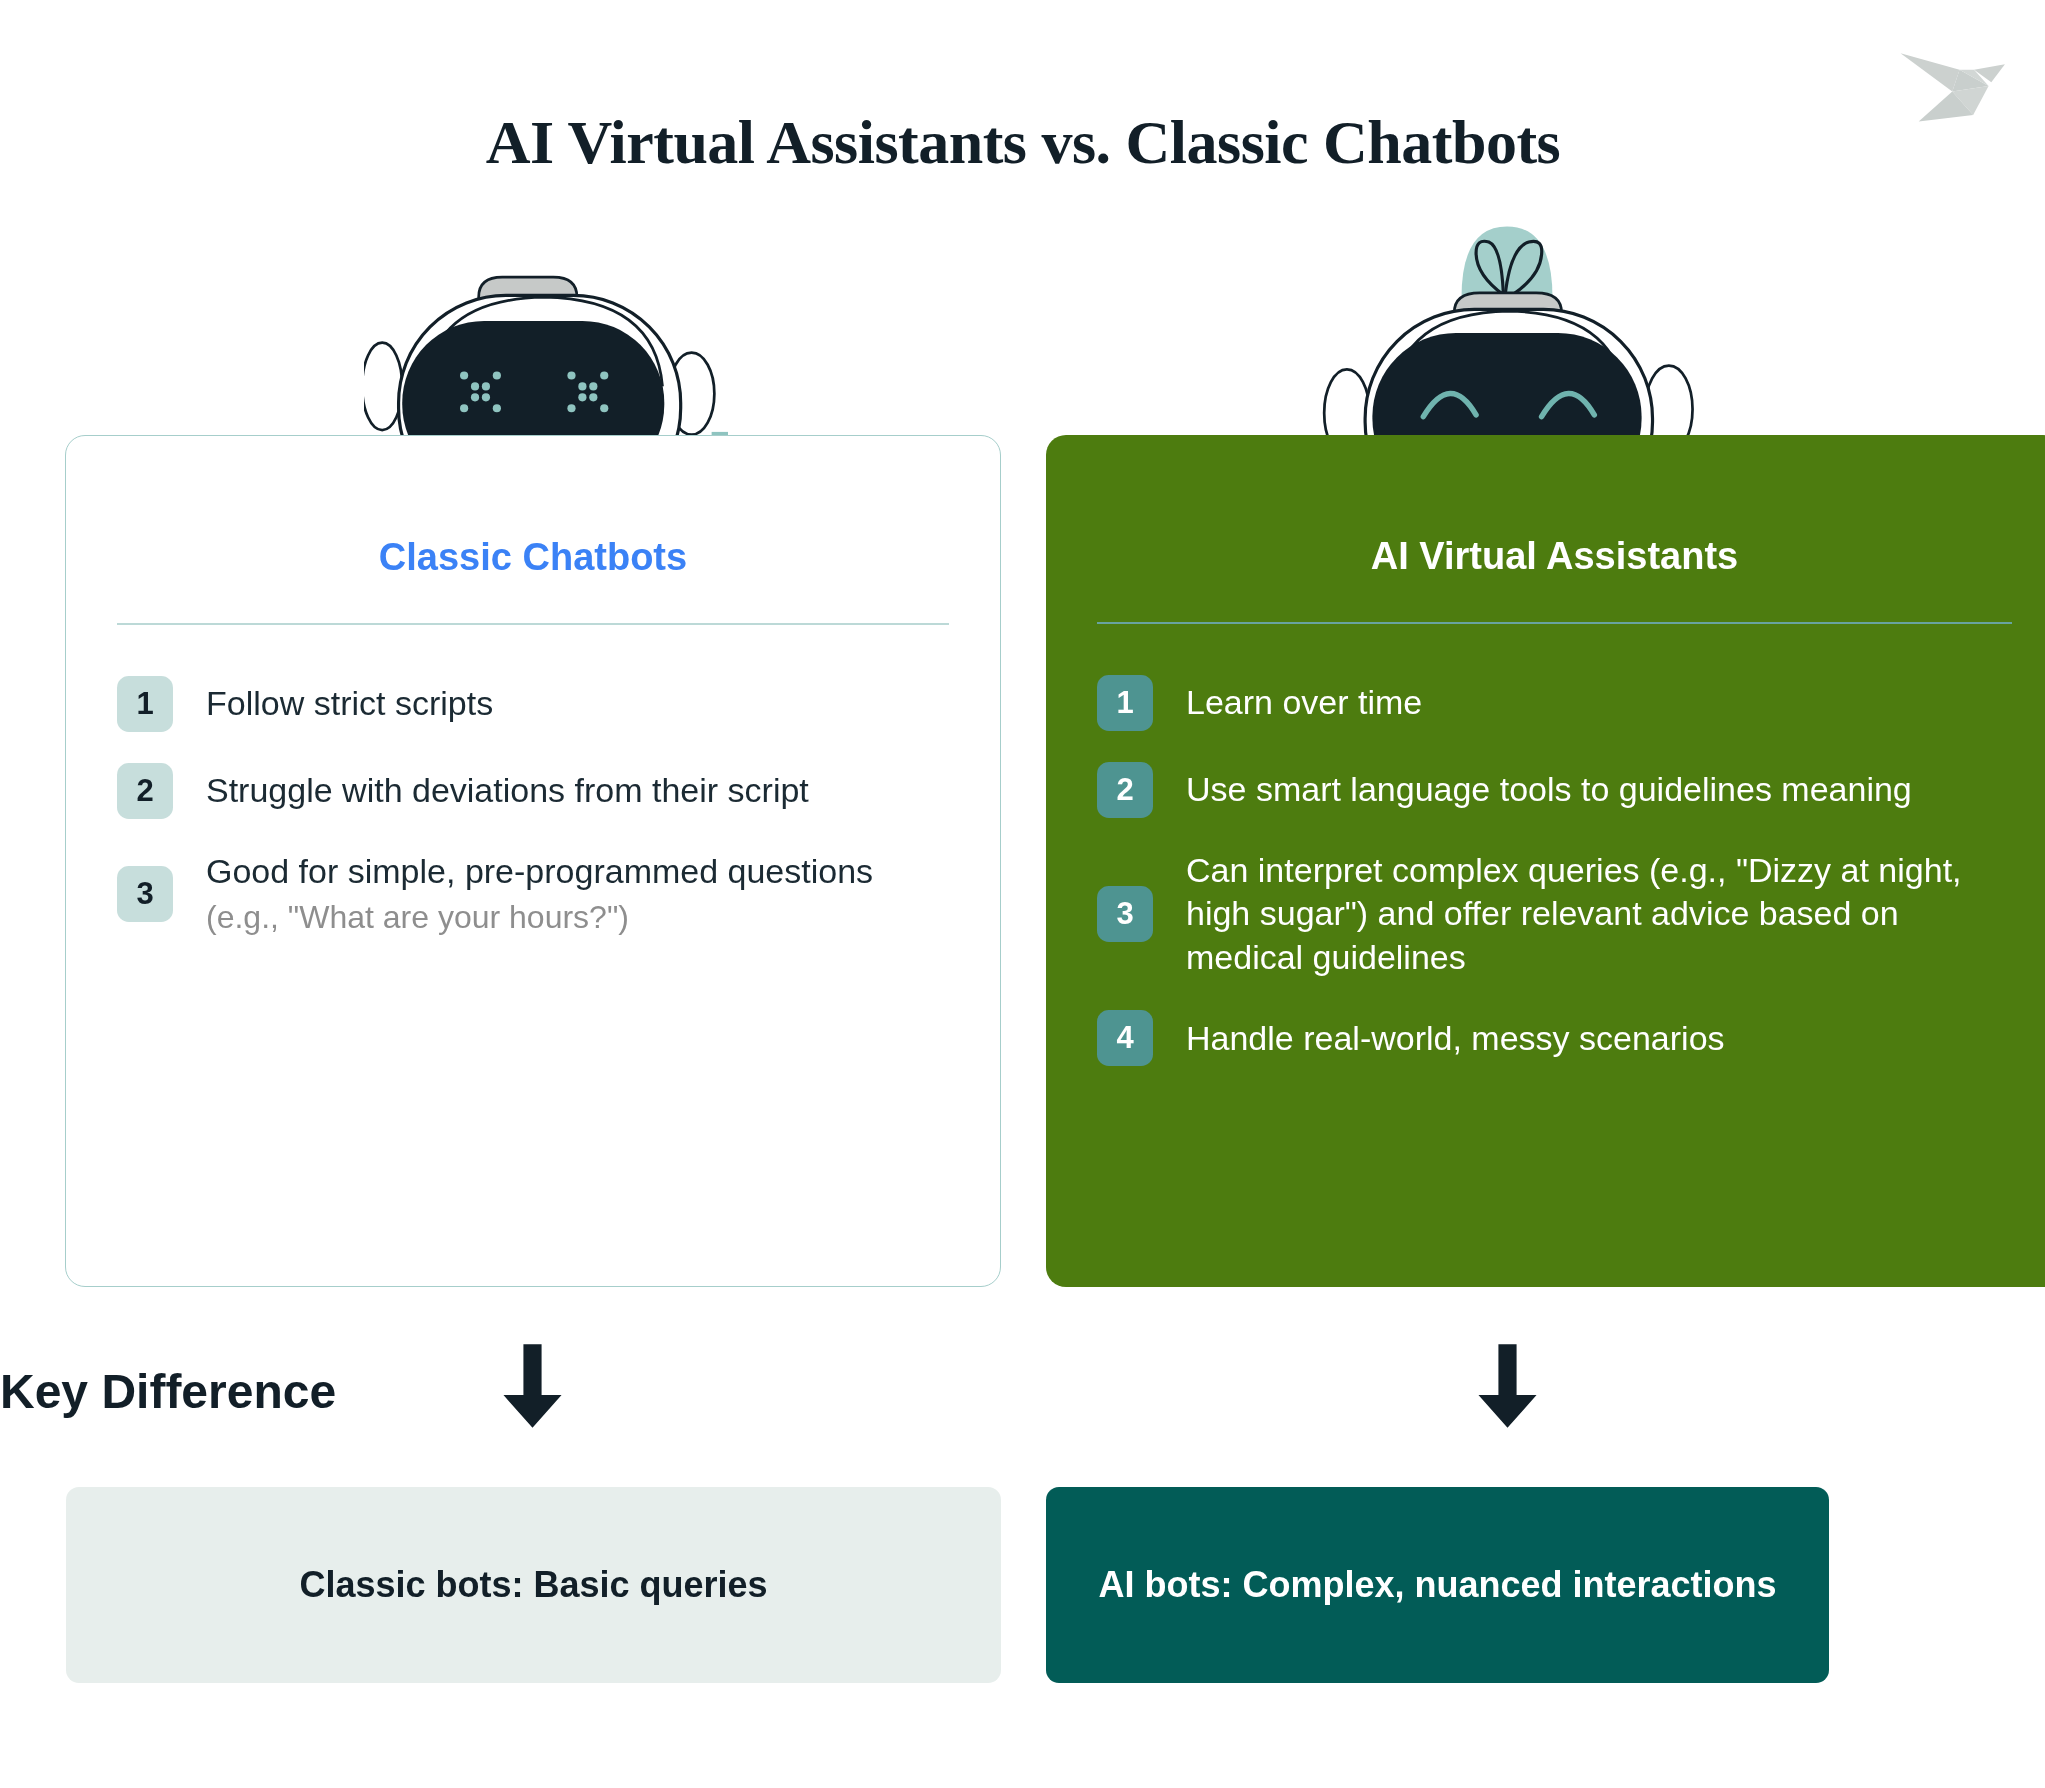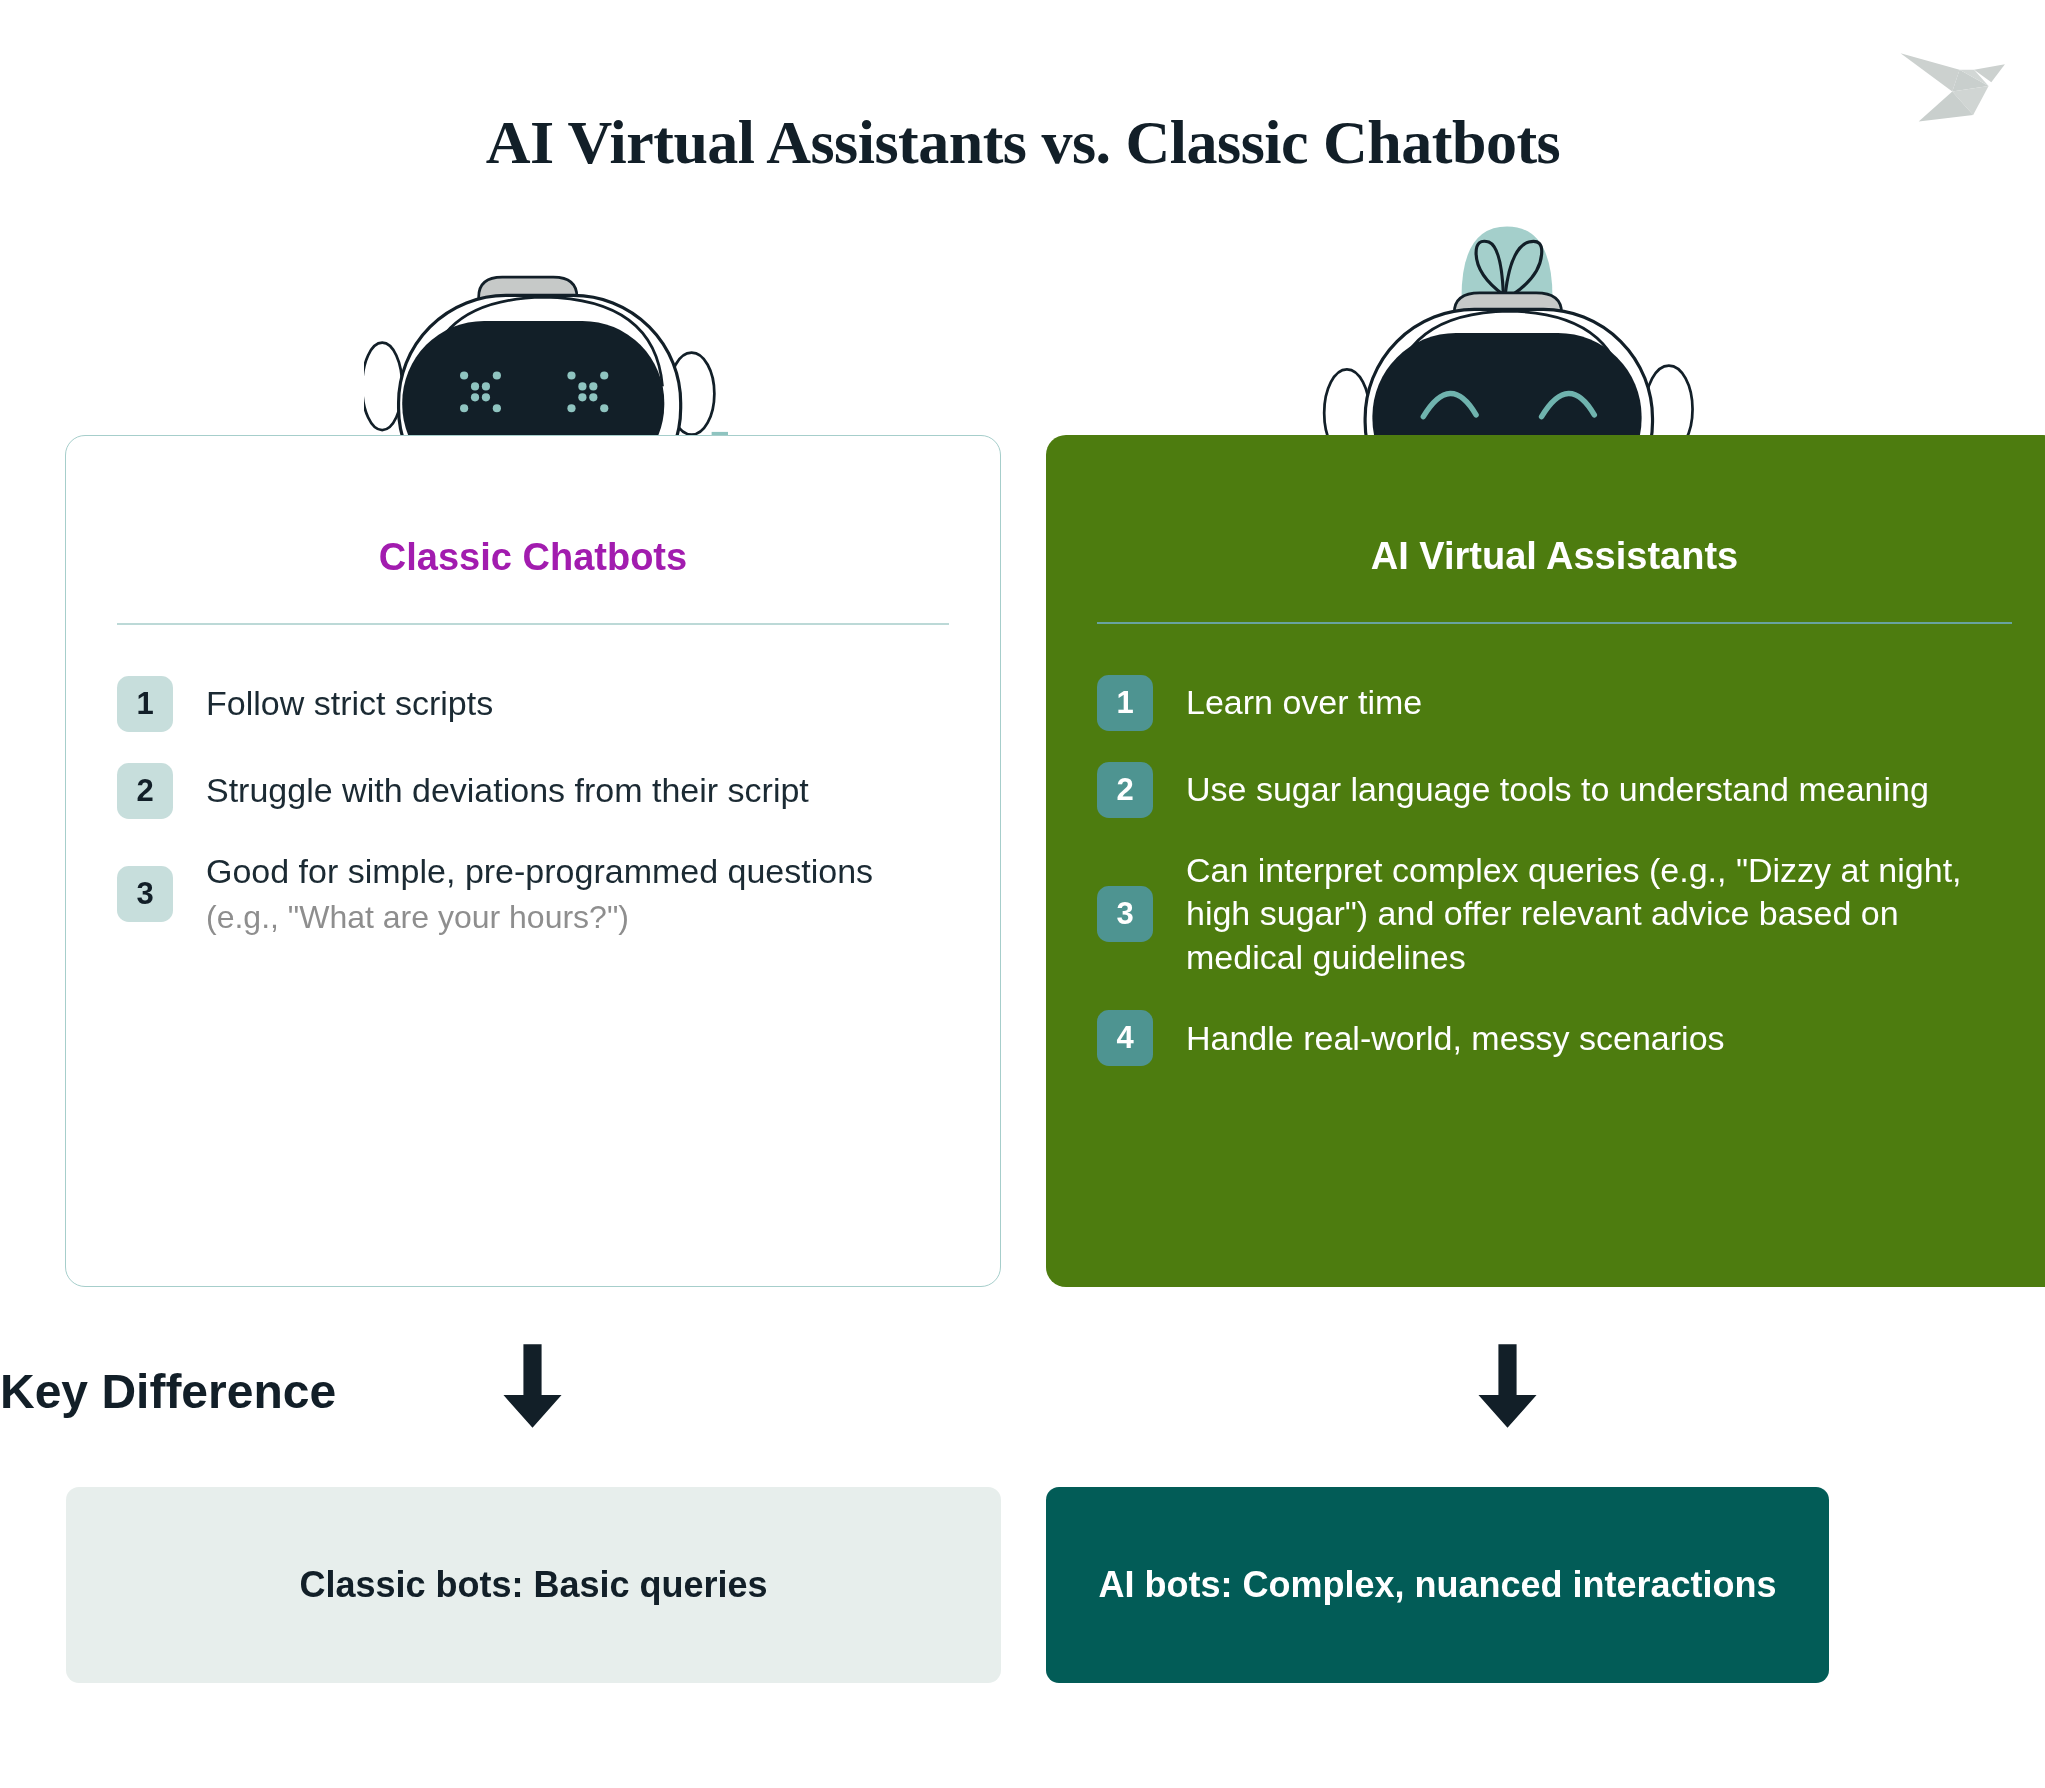--- a/index.html
+++ b/index.html
@@ -37,21 +37,21 @@
   .card-right {
     left:1046px; top:435px; width:1017px; height:852px;
     background:#4d7c0f;
   }
   .card-inner { position:absolute; left:0; top:0; width:100%; height:100%; padding:0 51px; }
 
   .card-header {
     text-align:center; font-size:38px; font-weight:bold;
     margin-top:100px;
   }
-  .card-left .card-header  { color:#a21caf; }
+  .card-left .card-header  { color:#3b82f6; }
   .card-right .card-header { color:#ffffff; }
 
   .divider { height:1.8px; margin-top:44px; }
   .card-left .divider  { background:#bcd9d7; }
   .card-right .divider { background:#68a3a0; }
 
   .list { margin-top:51px; display:flex; flex-direction:column; }
   .list-item { display:flex; align-items:center; margin-bottom:31px; }
 
   .badge {
@@ -204,21 +204,21 @@
         <div class="list-item">
           <div class="badge">1</div>
           <div class="item-text">
             <span>Learn over time</span>
           </div>
         </div>
 
         <div class="list-item">
           <div class="badge">2</div>
           <div class="item-text">
-            <span>Use sugar language tools to understand meaning</span>
+            <span>Use smart language tools to guidelines meaning</span>
           </div>
         </div>
 
         <div class="list-item">
           <div class="badge">3</div>
           <div class="item-text">
             <span>Can interpret complex queries (e.g., "Dizzy at night, high sugar") and offer relevant advice based on medical guidelines</span>
           </div>
         </div>
 

